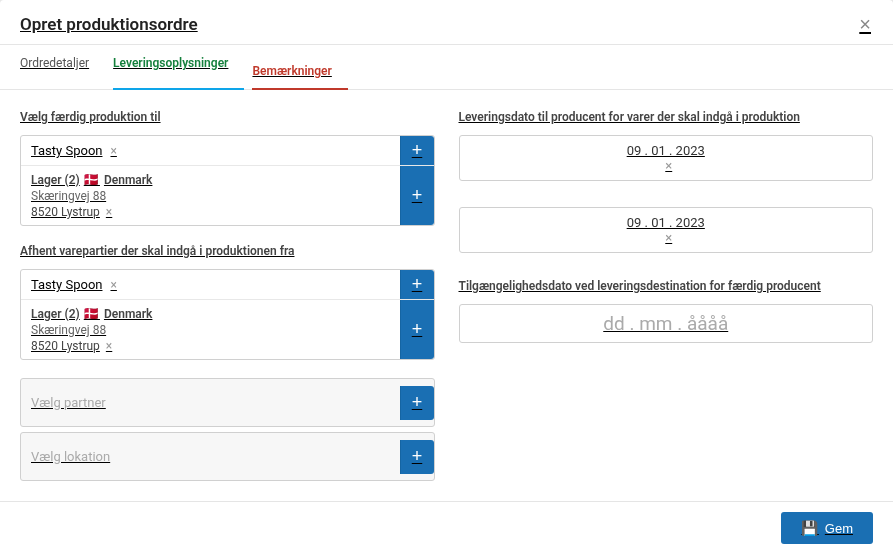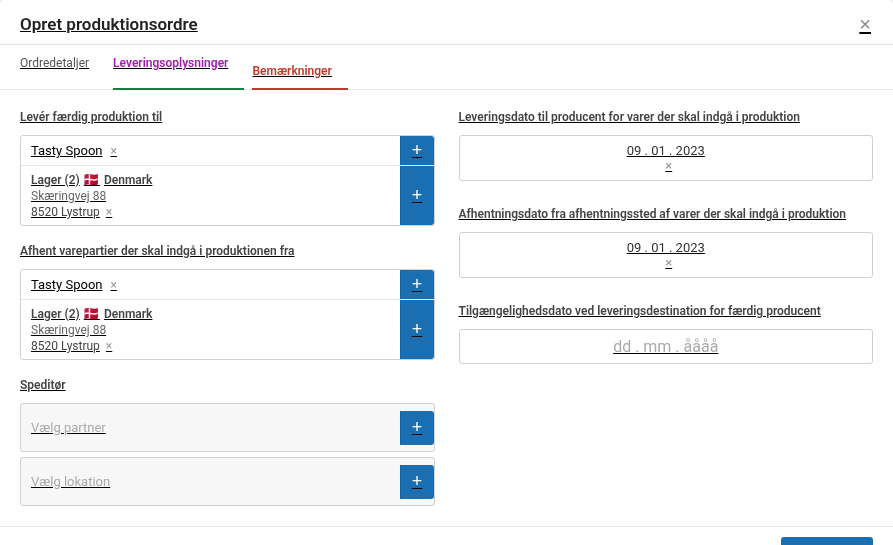--- a/index.html
+++ b/index.html
@@ -53,22 +53,22 @@
       padding: 10px 16px 10px 0;
       margin-right: 8px;
       font-size: 12px;
       color: #555;
       cursor: pointer;
       border-bottom: 2px solid transparent;
       position: relative;
       top: 1px;
     }
     .tab.active {
-      color: #a21caf;
-      border-bottom: 2px solid #15803d;
+      color: #15803d;
+      border-bottom: 2px solid #0ea5e9;
       font-weight: 600;
     }
     .tab.active-red {
       color: #c0392b;
       border-bottom: 2px solid #c0392b;
       font-weight: 600;
       margin-top: 8px;
     }
     .dialog-body {
       display: flex;
@@ -112,21 +112,21 @@
       flex-direction: column;
     }
     .date-clear {
       color: #999;
       font-size: 13px;
       cursor: pointer;
       margin-left: 6px;
     }
     .date-placeholder {
       color: #aaa;
-      font-size: 16px;
+      font-size: 19px;
       flex: 1;
     }
     .field-group {
       display: flex;
       flex-direction: column;
       gap: 5px;
     }
     .select-box {
       border: 1px solid #d0d0d0;
       border-radius: 3px;
@@ -194,21 +194,21 @@
     <div class="tab">Ordredetaljer</div>
     <div class="tab active">Leveringsoplysninger</div>
     <div class="tab active-red">Bemærkninger</div>
   </div>
 
   <div class="dialog-body">
 
     <div class="left-col">
 
       <div class="field-group">
-        <div class="section-label">Levér færdig produktion til</div>
+        <div class="section-label">Vælg færdig produktion til</div>
 
         <div style="border:1px solid #d0d0d0; border-radius:3px;">
           <div style="display:flex; align-items:stretch;">
             <div style="flex:1; display:flex; align-items:center; padding:7px 10px; gap:6px; font-size:13px;">
               <span>Tasty Spoon</span>
               <span class="tag-x">×</span>
             </div>
             <button class="partner-plus" style="width:34px; background:#1a6fb3; color:#fff; border:none; cursor:pointer; font-size:18px; display:flex; align-items:center; justify-content:center; border-left:1px solid #1565a3; flex-shrink:0; border-radius:0 3px 0 0;">+</button>
           </div>
           <div style="border-top:1px solid #e8e8e8; display:flex; align-items:stretch;">
@@ -251,21 +251,20 @@
                 <span>8520 Lystrup</span>
                 <span class="tag-x">×</span>
               </div>
             </div>
             <button style="width:34px; background:#1a6fb3; color:#fff; border:none; cursor:pointer; font-size:18px; display:flex; align-items:center; justify-content:center; border-left:1px solid #1565a3; flex-shrink:0; border-radius:0 0 3px 0;">+</button>
           </div>
         </div>
       </div>
 
       <div class="field-group">
-        <div class="section-label">Speditør</div>
         <div class="select-box">
           <div class="select-row">
             <div class="select-input">Vælg partner</div>
             <button style="width:34px; height:34px; background:#1a6fb3; color:#fff; border:none; cursor:pointer; font-size:18px; display:flex; align-items:center; justify-content:center; border-left:1px solid #1565a3; flex-shrink:0; border-radius:0 3px 3px 0;">+</button>
           </div>
         </div>
         <div class="select-box">
           <div class="select-row">
             <div class="select-input">Vælg lokation</div>
             <button style="width:34px; height:34px; background:#1a6fb3; color:#fff; border:none; cursor:pointer; font-size:18px; display:flex; align-items:center; justify-content:center; border-left:1px solid #1565a3; flex-shrink:0; border-radius:0 3px 3px 0;">+</button>
@@ -278,21 +277,20 @@
 
       <div class="field-group">
         <div class="section-label">Leveringsdato til producent for varer der skal indgå i produktion</div>
         <div class="date-field">
           <span style="flex:1; font-size:13px; color:#333;">09 . 01 . 2023</span>
           <span class="date-clear">×</span>
         </div>
       </div>
 
       <div class="field-group">
-        <div class="section-label">Afhentningsdato fra afhentningssted af varer der skal indgå i produktion</div>
         <div class="date-field">
           <span style="flex:1; font-size:13px; color:#333;">09 . 01 . 2023</span>
           <span class="date-clear">×</span>
         </div>
       </div>
 
       <div class="field-group">
         <div class="section-label">Tilgængelighedsdato ved leveringsdestination for færdig producent</div>
         <div class="date-field">
           <span class="date-placeholder">dd . mm . åååå</span>

